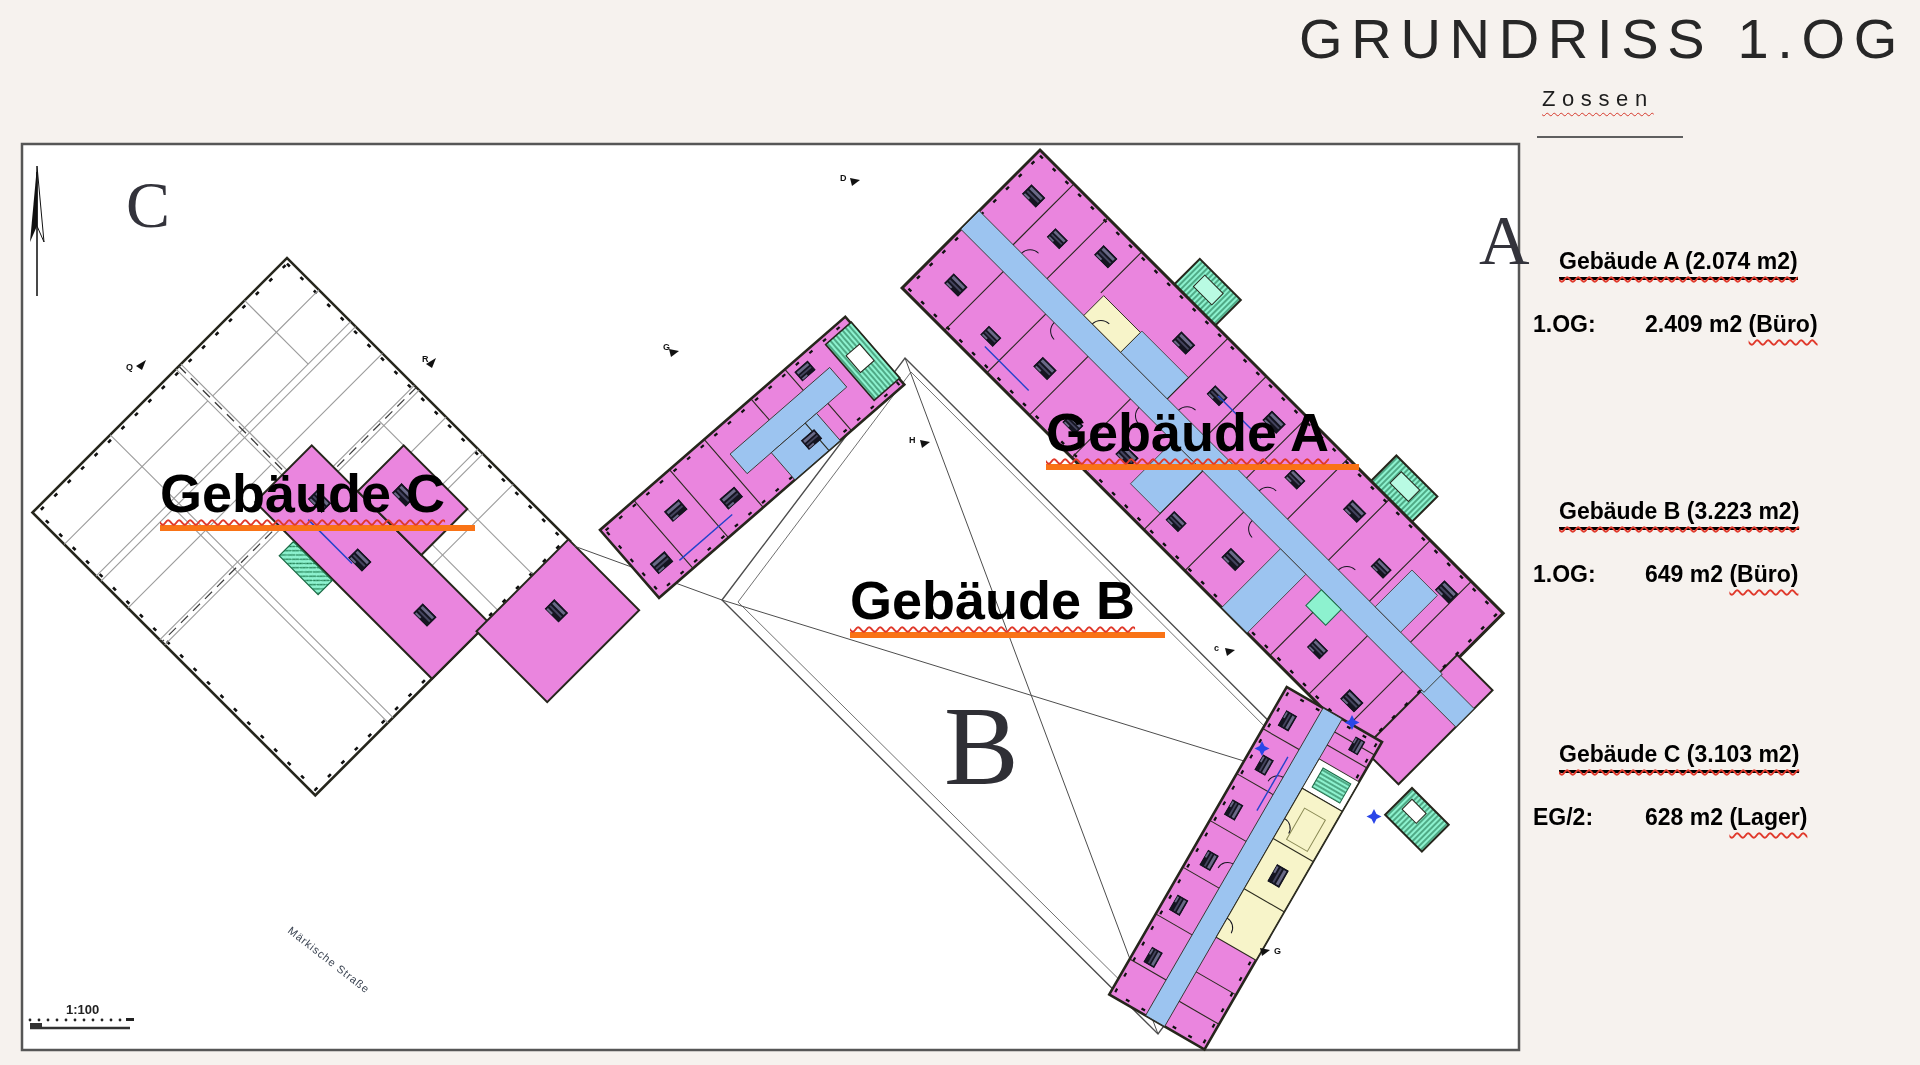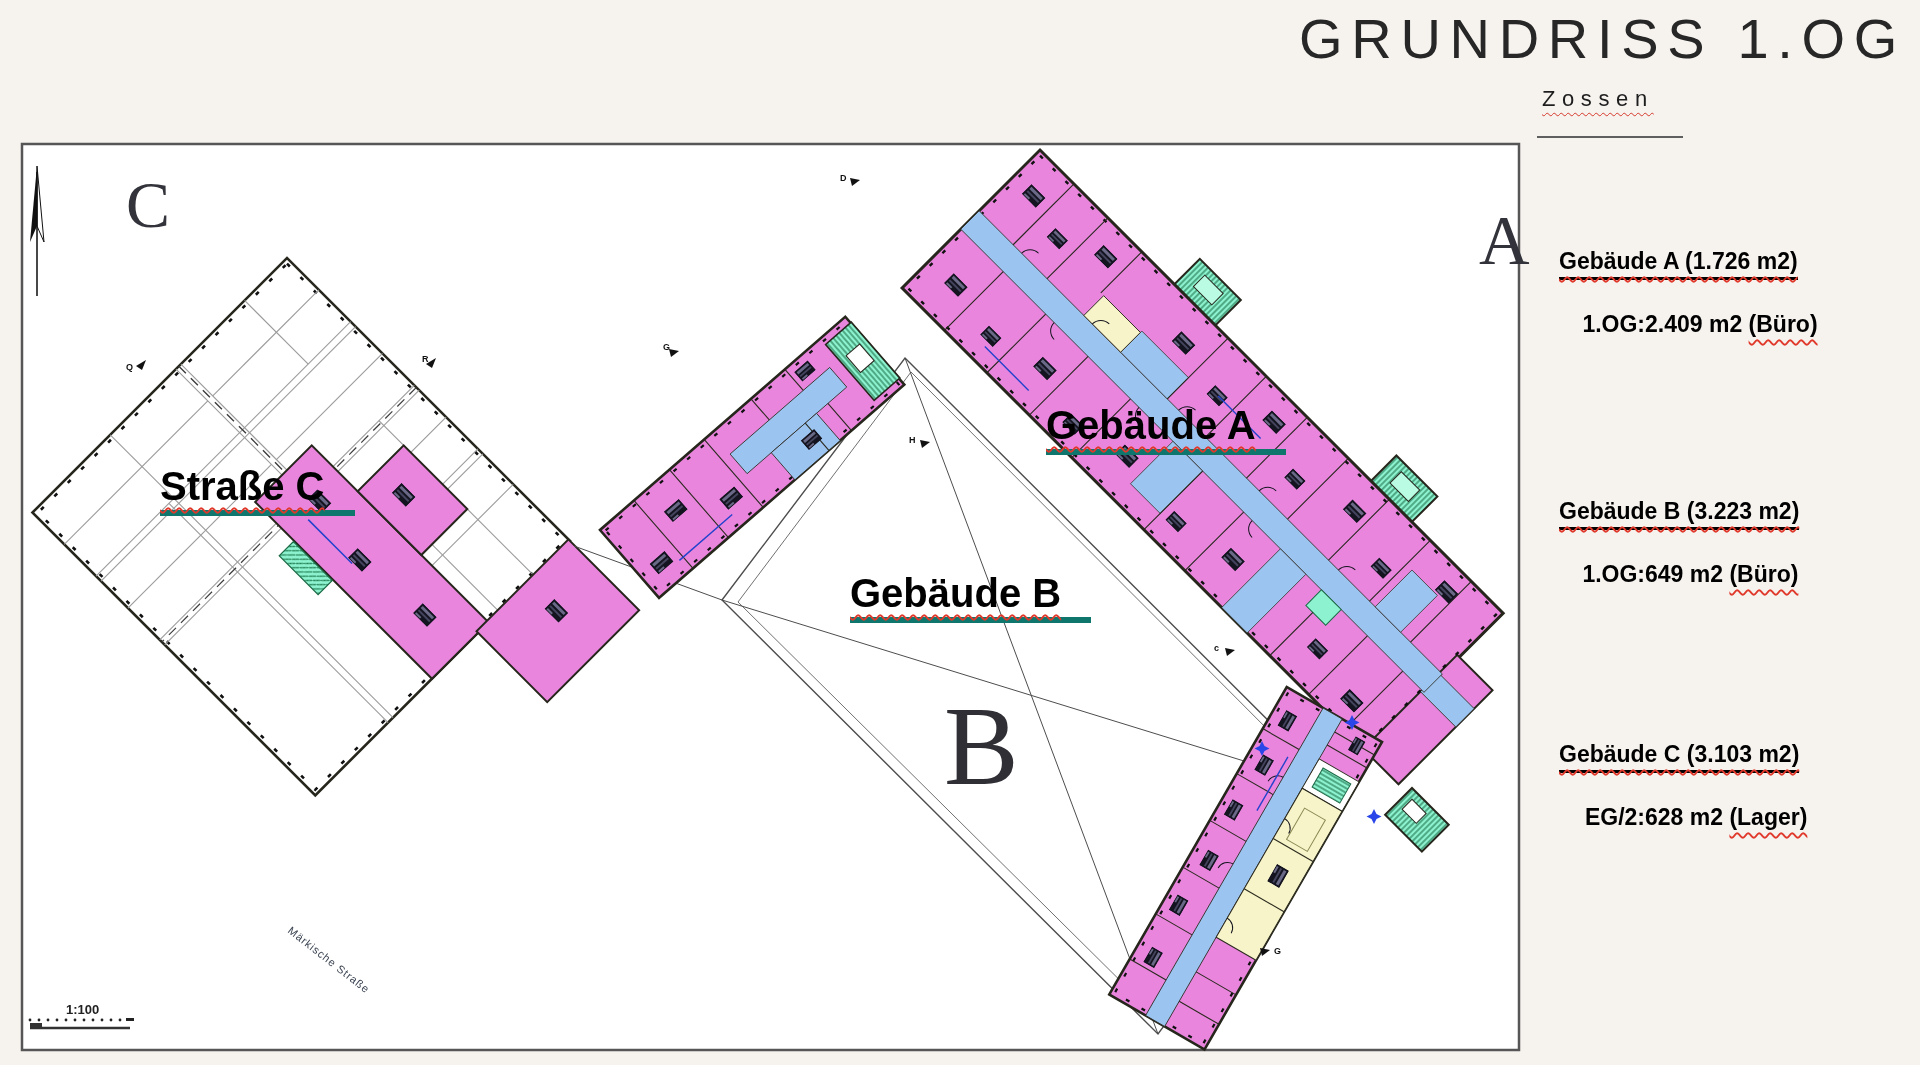--- a/index.html
+++ b/index.html
@@ -14,36 +14,36 @@
   .subtitle{
     position:absolute;top:86px;left:1542px;
     font-size:22px;letter-spacing:0.30em;color:#1e1e1e;font-weight:400;
     text-decoration:underline wavy #d6392c 1px;text-underline-offset:6px;white-space:nowrap;
   }
   .subtitle-rule{
     position:absolute;top:136px;left:1537px;width:146px;height:0;
     border-top:2px solid #5f5f5f;
   }
   .plan-label{
-    position:absolute;font-weight:700;font-size:40px;color:#000;
-    border-bottom:6px solid #0f766e;padding:0 30px 3px 0;white-space:nowrap;line-height:1.05;
+    position:absolute;font-weight:700;font-size:54px;color:#000;
+    border-bottom:6px solid #f97316;padding:0 30px 3px 0;white-space:nowrap;line-height:1.05;
   }
   .wavy{ text-decoration:underline wavy #e0392b 1.5px; text-underline-offset:7px; }
   .block-letter{
     position:absolute;font-family:"Liberation Serif",serif;color:#33333b;line-height:1;
   }
   .letter-c{left:126px;top:172px;font-size:66px;}
   .letter-a{left:1479px;top:206px;font-size:70px;}
   .letter-b{left:944px;top:690px;font-size:112px;color:#2f2f35;}
   .legend-block{position:absolute;left:1533px;width:380px;color:#000;font-weight:700;font-size:23px;}
   .legend-heading{
     display:inline-block;margin-left:26px;border-bottom:3px solid #000;padding-bottom:2px;white-space:nowrap;
   }
   .legend-detail{margin-top:31px;white-space:nowrap;}
-  .legend-floor{display:inline-block;width:112px;text-align:right;}
+  .legend-floor{display:inline-block;width:112px;}
   .block-a{top:248px;} .block-b{top:498px;} .block-c{top:741px;}
   svg{position:absolute;left:0;top:0;}
   .street{font-size:11px;fill:#3b4452;letter-spacing:0.08em;}
   .markletter{font-size:9px;font-weight:bold;fill:#111;font-family:"Liberation Sans",sans-serif;}
   .scaletext{font-size:13px;font-weight:bold;fill:#222;font-family:"Liberation Sans",sans-serif;}
 </style>
 </head>
 <body>
 
 <svg width="1920" height="1065" viewBox="0 0 1920 1065">
@@ -336,26 +336,26 @@
 </svg>
 
 <div class="title">GRUNDRISS 1.OG</div>
 <div class="subtitle">Zossen</div>
 <div class="subtitle-rule"></div>
 
 <div class="block-letter letter-c">C</div>
 <div class="block-letter letter-a">A</div>
 <div class="block-letter letter-b">B</div>
 
-<div class="plan-label" style="left:160px;top:465px;"><span class="wavy">Straße C</span></div>
+<div class="plan-label" style="left:160px;top:465px;"><span class="wavy">Gebäude C</span></div>
 <div class="plan-label" style="left:850px;top:572px;"><span class="wavy">Gebäude B</span></div>
 <div class="plan-label" style="left:1046px;top:404px;"><span class="wavy">Gebäude A</span></div>
 
 <div class="legend-block block-a">
-  <span class="legend-heading"><span class="wavy">Gebäude A (1.726 m2)</span></span>
+  <span class="legend-heading"><span class="wavy">Gebäude A (2.074 m2)</span></span>
   <div class="legend-detail">
     <span class="legend-floor">1.OG:</span><span>2.409 m2</span>&nbsp;<span class="wavy">(Büro)</span>
   </div>
 </div>
 <div class="legend-block block-b">
   <span class="legend-heading"><span class="wavy">Gebäude B (3.223 m2)</span></span>
   <div class="legend-detail">
     <span class="legend-floor">1.OG:</span><span>649 m2</span>&nbsp;<span class="wavy">(Büro)</span>
   </div>
 </div>

